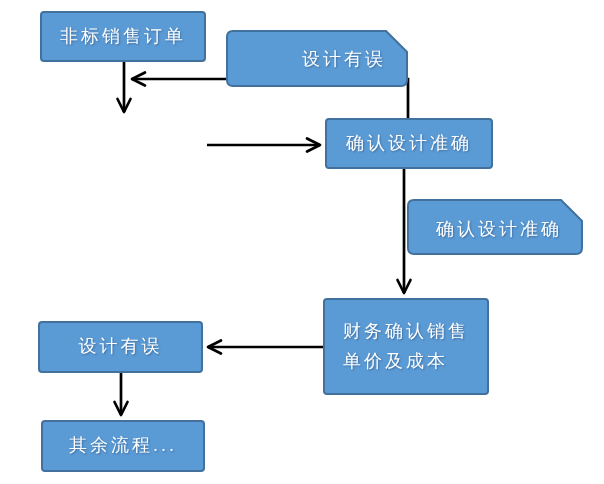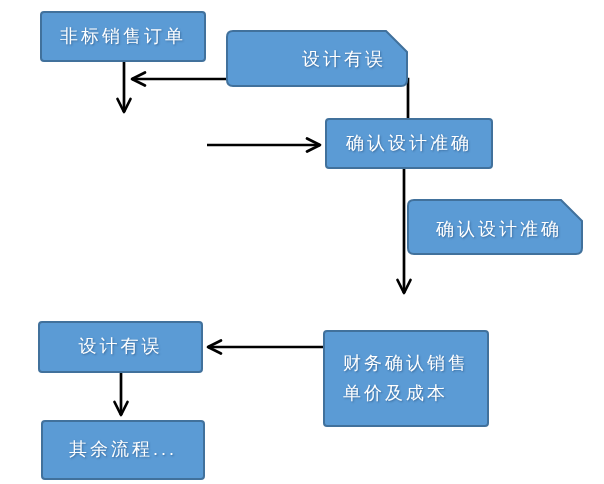--- a/index.html
+++ b/index.html
@@ -46,23 +46,23 @@
     display:flex;align-items:center;justify-content:center;
     color:var(--text);
     font-size:18px;letter-spacing:3px;
     text-align:center;
     text-shadow:1px 1px 2px rgba(20,50,90,0.45);
   }
   
   #node-sales-order        {left:40px;  top:11px;  width:166px; height:51px;}
   #node-design-drawings    {left:42px;  top:117px; width:165px; height:56px;}
   #node-confirm-design     {left:325px; top:118px; width:168px; height:51px;}
-  #node-finance-confirm    {left:323px; top:298px; width:166px; height:97px;margin-top:32px;}
+  #node-finance-confirm    {left:323px; top:298px; width:166px; height:97px;}
   #node-production-plan    {left:38px;  top:321px; width:165px; height:52px;}
-  #node-remaining-process  {left:41px;  top:420px; width:164px; height:60px;}
+  #node-remaining-process  {left:41px;  top:420px; width:164px; height:52px;}
   
   #label-design-error      {left:240px; top:31px;  width:180px; height:55px;margin-left:14px;}
   #label-design-accurate   {left:412px; top:200px; width:174px; height:58px;}
 </style>
 </head>
 <body>
 
 <div id="canvas">
 
   <svg id="wires" width="604" height="484" viewBox="0 0 604 484">

